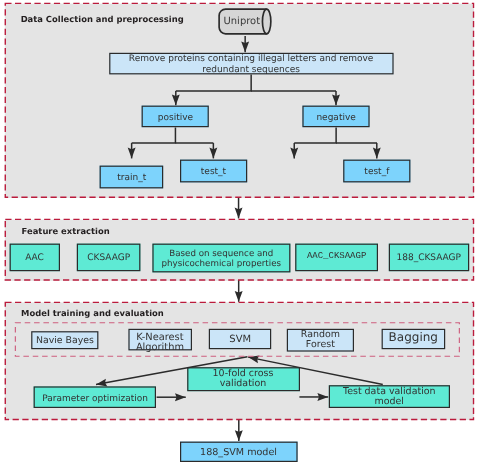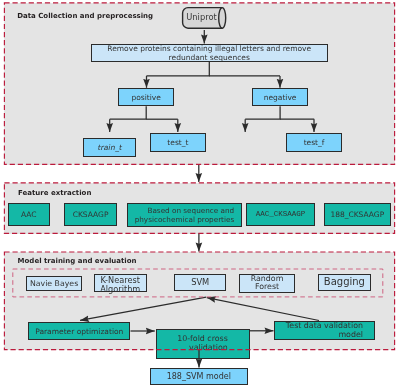--- a/index.html
+++ b/index.html
@@ -8,21 +8,21 @@
        -webkit-font-smoothing:antialiased;}
   #root{position:absolute;left:0;top:0;width:400px;height:389px;}
     .sec{position:absolute;background:#e4e4e4;box-sizing:border-box;}
   .secline{position:absolute;left:0;top:0;overflow:visible;}
   
   .sechdr{position:absolute;font-weight:bold;color:#231f20;white-space:nowrap;font-size:7.0px;letter-spacing:0px;}
   .box{position:absolute;box-sizing:border-box;display:flex;align-items:center;justify-content:center;
        text-align:center;color:#333333;line-height:1.2;font-size:7.5px;}
   .gray{background:#7dd3fc;border:1.3px solid #2b2b2b;}
   .blue{background:#cbe5f8;border:1.3px solid #2b2b2b;}
-  .orange{background:#14b8a6;border:1.3px solid #2b2b2b;text-align:right;}
+  .orange{background:#5eead4;border:1.3px solid #2b2b2b;}
   svg.edges{position:absolute;left:0;top:0;width:400px;height:389px;overflow:visible;pointer-events:none;}
   .cyl{position:absolute;}
 </style>
 </head>
 <body>
 
 <div id="root">
 
   <svg class="secline" width="400" height="389" style="z-index:5;">
     <g fill="none" stroke="#bb1b3c" stroke-width="1.15" stroke-dasharray="5.2 2.9">
@@ -50,21 +50,21 @@
     <span>Remove proteins containing illegal letters and remove<br>redundant sequences</span>
   </div>
 
   <div class="box gray" style="left:117.9px;top:88px;width:56.6px;height:18.2px;">
     <span>positive</span>
   </div>
   <div class="box gray" style="left:251.9px;top:88px;width:56.4px;height:18.2px;">
     <span>negative</span>
   </div>
 
-  <div class="box gray" style="left:83.2px;top:138px;width:53.2px;height:19.1px;font-style:italic;">
+  <div class="box gray" style="left:83.2px;top:138px;width:53.2px;height:19.1px;">
     <span>train_t</span>
   </div>
   <div class="box gray" style="left:150px;top:132.5px;width:55.8px;height:19.1px;">
     <span>test_t</span>
   </div>
   <div class="box gray" style="left:286px;top:132.5px;width:56.1px;height:19.1px;">
     <span>test_f</span>
   </div>
 
   <div class="sec" style="left:4px;top:182.5px;width:391px;height:51px;"></div>
@@ -85,37 +85,37 @@
   <div class="box orange" style="left:324px;top:202.6px;width:66.6px;height:23.7px;">
     <span>188_CKSAAGP</span>
   </div>
 
   <div class="sec" style="left:4px;top:251.7px;width:391px;height:98px;"></div>
   <div class="sechdr" style="left:17.6px;top:256.6px;text-align:right;">Model training and evaluation</div>
 
   <div class="box blue" style="left:26.3px;top:275.8px;width:55.6px;height:15.6px;font-size:7.8px;">
     <span>Navie Bayes</span>
   </div>
-  <div class="box blue" style="left:94px;top:273.6px;width:52.6px;height:18px;font-size:8.2px;line-height:8.4px;overflow:visible;">
+  <div class="box blue" style="left:107px;top:273.6px;width:52.6px;height:18px;font-size:8.2px;line-height:8.4px;overflow:visible;">
     <span style="position:relative;top:2.2px;">K-Nearest<br>Algorithm</span>
   </div>
   <div class="box blue" style="left:174px;top:274.2px;width:52.4px;height:16.8px;font-size:8.3px;">
     <span>SVM</span>
   </div>
   <div class="box blue" style="left:238.6px;top:273.8px;width:56.8px;height:18.8px;font-size:7.9px;line-height:8.4px;">
     <span>Random<br>Forest</span>
   </div>
   <div class="box blue" style="left:317.5px;top:273.6px;width:53.8px;height:17.4px;font-size:10px;">
     <span>Bagging</span>
   </div>
 
   <div class="box orange" style="left:28.1px;top:322.2px;width:102.4px;height:17.7px;">
     <span>Parameter optimization</span>
   </div>
-  <div class="box orange" style="left:155.5px;top:329px;width:94px;height:30px;font-size:7.9px;line-height:8.6px;">
+  <div class="box orange" style="left:155.5px;top:306px;width:94px;height:20px;font-size:7.9px;line-height:8.6px;">
     <span>10-fold cross<br>validation</span>
   </div>
   <div class="box orange" style="left:274.1px;top:320.6px;width:100.6px;height:19.9px;font-size:7.9px;line-height:8.6px;">
     <span>Test data validation<br>model</span>
   </div>
 
   <div class="box gray" style="left:149.6px;top:368.1px;width:98.4px;height:16.5px;font-size:8.0px;">
     <span>188_SVM model</span>
   </div>
 

